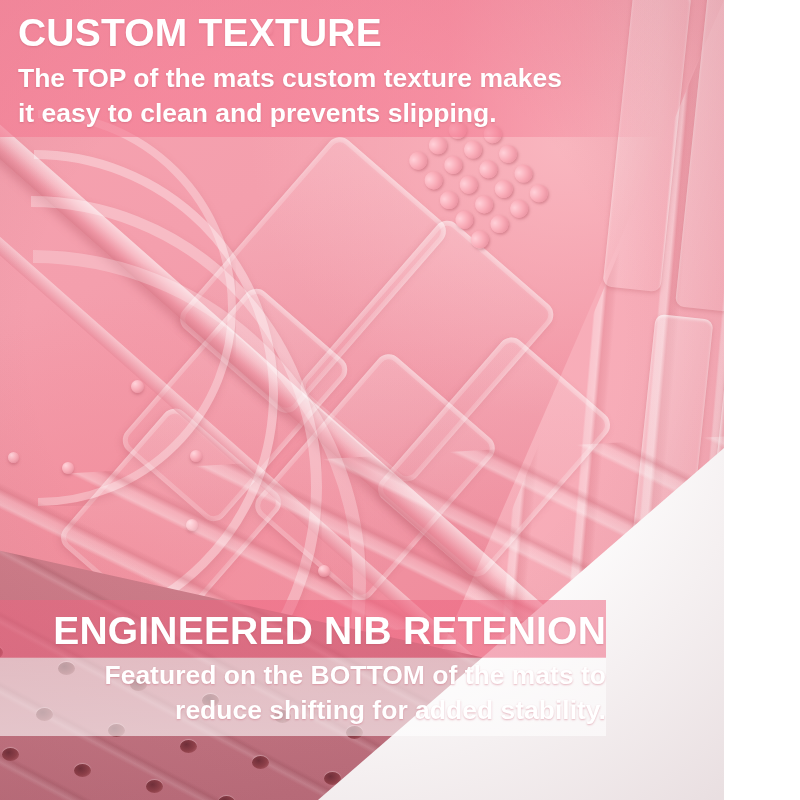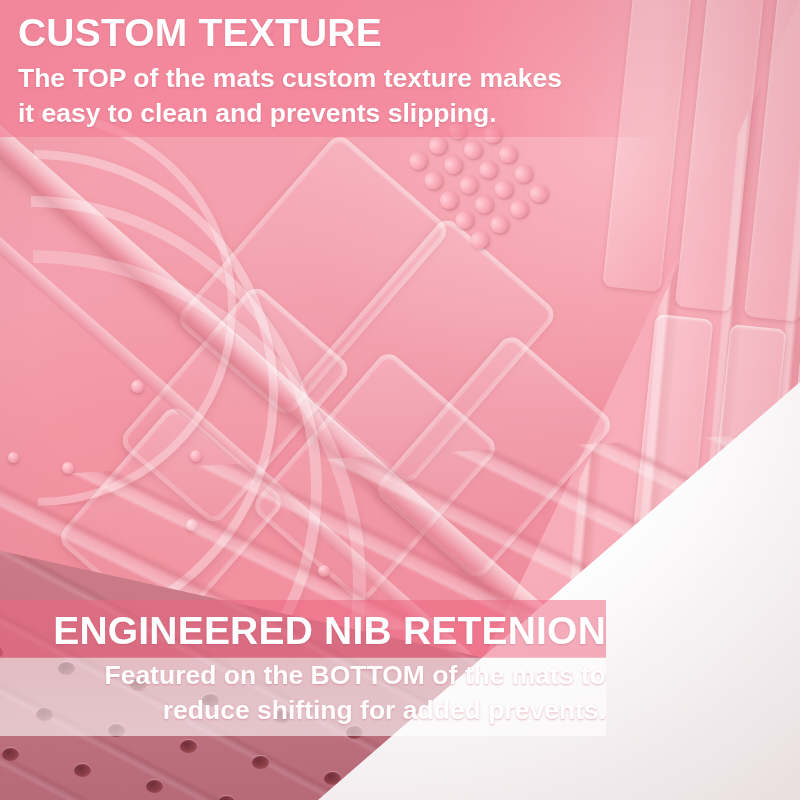--- a/index.html
+++ b/index.html
@@ -2,21 +2,21 @@
 <html><head>
 <meta charset="utf-8">
 <style>
   html, body {
     margin: 0;
     padding: 0;
     background: #ffffff;
   }
   #stage {
     position: relative;
-    width: 800px;
+    width: 724px;
     height: 800px;
     overflow: hidden;
     background: #ffffff;
     font-family: "Liberation Sans", sans-serif;
   }
 
   
   .photo {
     position: absolute;
     inset: 0;
@@ -368,16 +368,16 @@
 
   <div class="band band-top">
     <div class="headline">CUSTOM TEXTURE</div>
     <div class="subline">The TOP of the mats custom texture makes</div>
     <div class="subline">it easy to clean and prevents slipping.</div>
   </div>
 
   <div class="band band-bottom">
     <div class="headline">ENGINEERED NIB RETENION</div>
     <div class="subline">Featured on the BOTTOM of the mats to</div>
-    <div class="subline">reduce shifting for added prevents.</div>
+    <div class="subline">reduce shifting for added stability.</div>
   </div>
 
 </div>
 
 </body></html>

